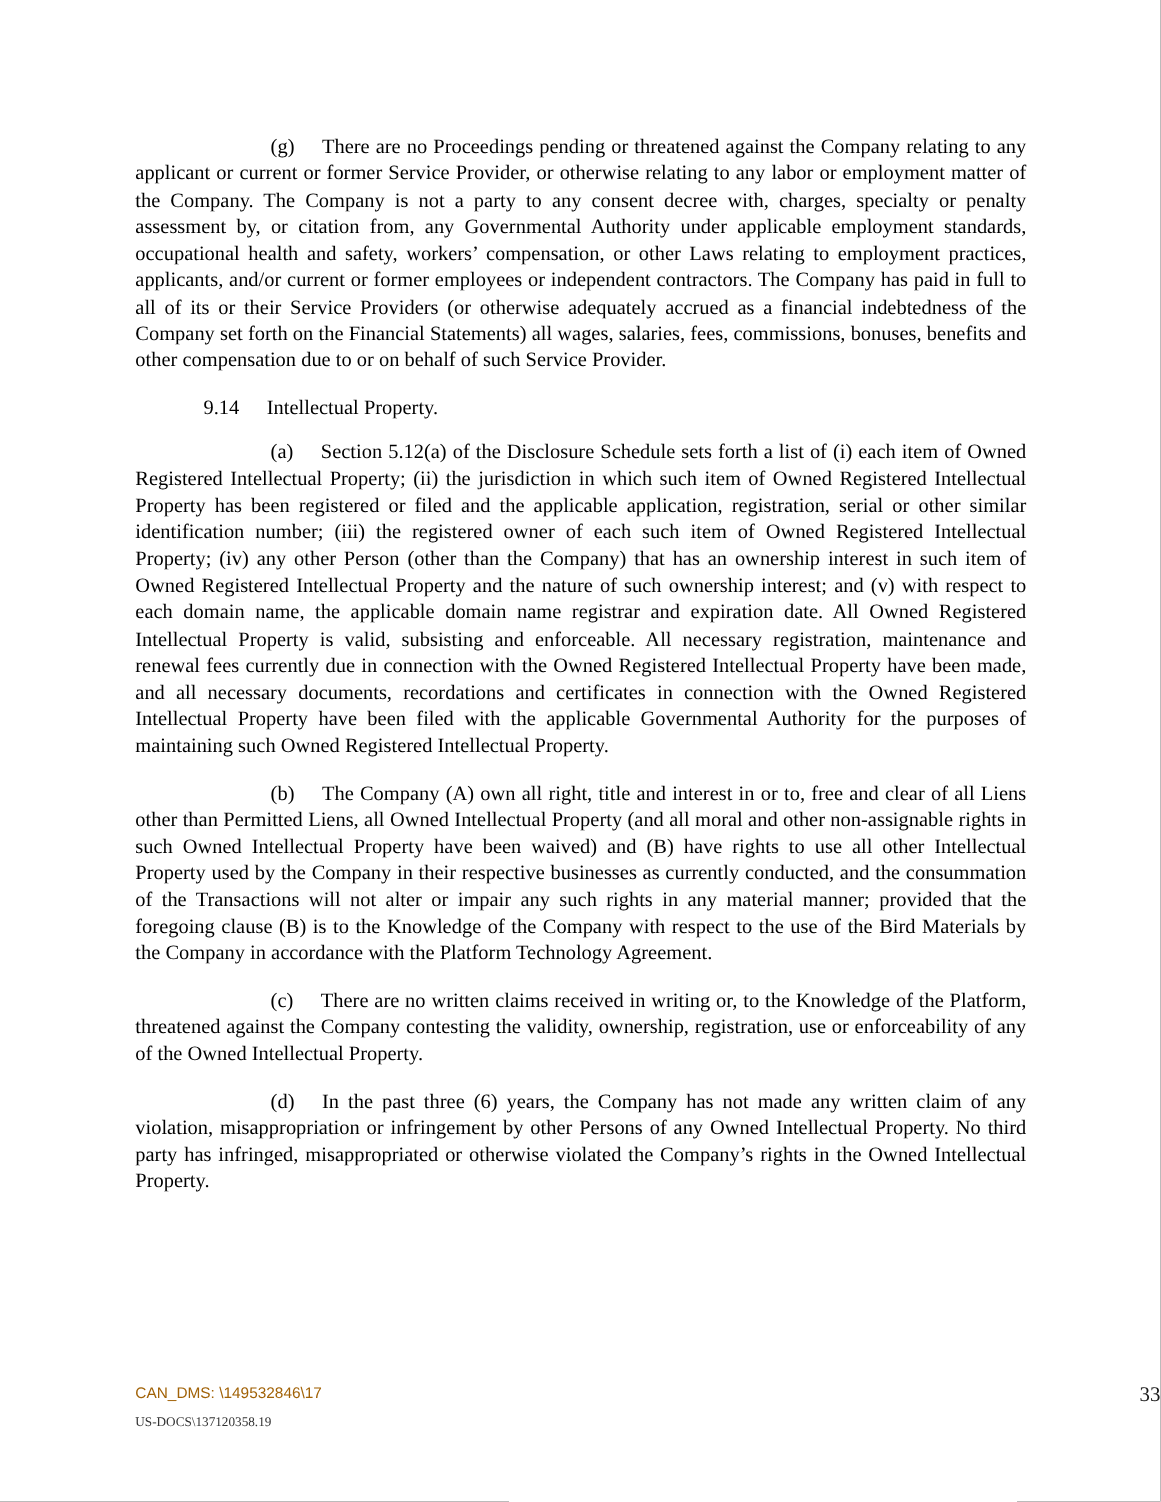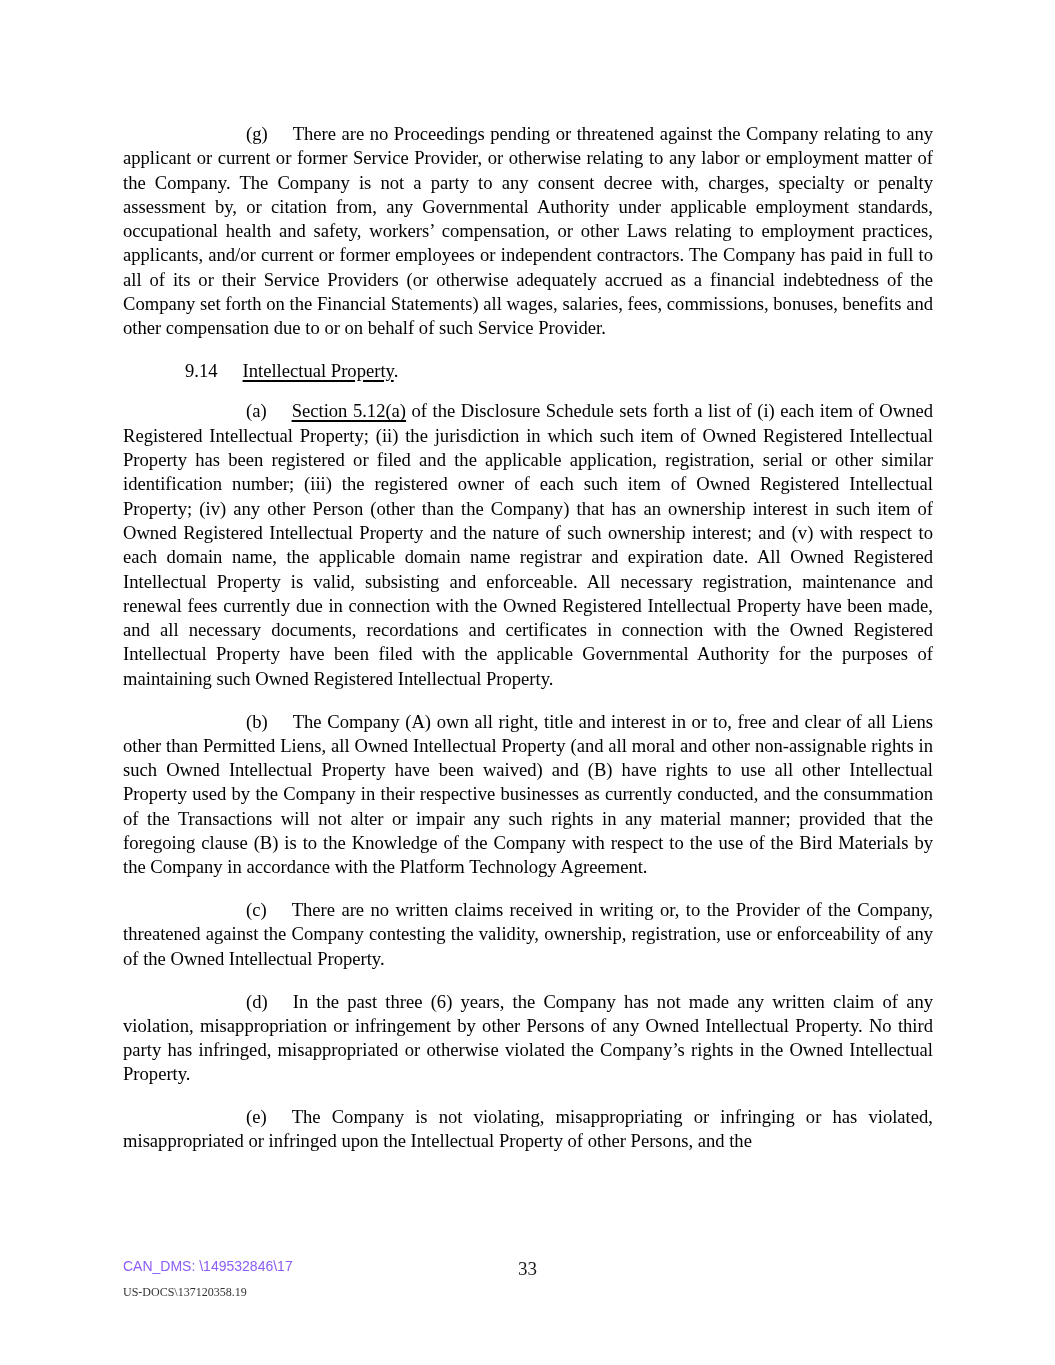--- a/index.html
+++ b/index.html
@@ -32,71 +32,69 @@
   .heading {
     margin: 0 0 16px 0;
     text-indent: 62px;
     text-align: left;
   }
   .tab {
     display: inline-block;
     width: 25px;
   }
   .underline {
-    text-decoration: underline;
     text-underline-offset: 3px;
     text-decoration-thickness: 1.5px;
   }
   .footer-dms {
     position: absolute;
     left: 123px;
     top: 1258px;
     font-family: "Liberation Sans", "DejaVu Sans", sans-serif;
     font-size: 14px;
-    color: #8b5cf6;
+    color: #a16207;
   }
   .footer-docs {
     position: absolute;
     left: 123px;
     top: 1285px;
     font-family: "Liberation Serif", "DejaVu Serif", serif;
     font-size: 12px;
     color: #333333;
   }
   .footer-pagenum {
     position: absolute;
     left: 0;
     top: 1258px;
     width: 1055px;
-    text-align: center;
+    text-align: right;
     font-family: "Liberation Serif", "DejaVu Serif", serif;
     font-size: 19px;
     color: #1a1a1a;
   }
 </style>
 </head>
 <body>
 
 <div class="page">
 
   <div class="content">
 
     <p class="para"><span>(g)</span><span class="tab"></span><span>There are no Proceedings pending or threatened against the Company relating to any applicant or current or former Service Provider, or otherwise relating to any labor or employment matter of the Company. The Company is not a party to any consent decree with, charges, specialty or penalty assessment by, or citation from, any Governmental Authority under applicable employment standards, occupational health and safety, workers’ compensation, or other Laws relating to employment practices, applicants, and/or current or former employees or independent contractors. The Company has paid in full to all of its or their Service Providers (or otherwise adequately accrued as a financial indebtedness of the Company set forth on the Financial Statements) all wages, salaries, fees, commissions, bonuses, benefits and other compensation due to or on behalf of such Service Provider.</span></p>
 
     <p class="heading"><span>9.14</span><span class="tab"></span><span class="underline">Intellectual Property</span><span>.</span></p>
 
     <p class="para"><span>(a)</span><span class="tab"></span><span class="underline">Section 5.12(a)</span><span> of the Disclosure Schedule sets forth a list of (i) each item of Owned Registered Intellectual Property; (ii) the jurisdiction in which such item of Owned Registered Intellectual Property has been registered or filed and the applicable application, registration, serial or other similar identification number; (iii) the registered owner of each such item of Owned Registered Intellectual Property; (iv) any other Person (other than the Company) that has an ownership interest in such item of Owned Registered Intellectual Property and the nature of such ownership interest; and (v) with respect to each domain name, the applicable domain name registrar and expiration date.  All Owned Registered Intellectual Property is valid, subsisting and enforceable.  All necessary registration, maintenance and renewal fees currently due in connection with the Owned Registered Intellectual Property have been made, and all necessary documents, recordations and certificates in connection with the Owned Registered Intellectual Property have been filed with the applicable Governmental Authority for the purposes of maintaining such Owned Registered Intellectual Property.</span></p>
 
     <p class="para"><span>(b)</span><span class="tab"></span><span>The Company (A) own all right, title and interest in or to, free and clear of all Liens other than Permitted Liens, all Owned Intellectual Property (and all moral and other non-assignable rights in such Owned Intellectual Property have been waived) and (B) have rights to use all other Intellectual Property used by the Company in their respective businesses as currently conducted, and the consummation of the Transactions will not alter or impair any such rights in any material manner; provided that the foregoing clause (B) is to the Knowledge of the Company with respect to the use of the Bird Materials by the Company in accordance with the Platform Technology Agreement.</span></p>
 
-    <p class="para"><span>(c)</span><span class="tab"></span><span>There are no written claims received in writing or, to the Provider of the Company, threatened against the Company contesting the validity, ownership, registration, use or enforceability of any of the Owned Intellectual Property.</span></p>
+    <p class="para"><span>(c)</span><span class="tab"></span><span>There are no written claims received in writing or, to the Knowledge of the Platform, threatened against the Company contesting the validity, ownership, registration, use or enforceability of any of the Owned Intellectual Property.</span></p>
 
     <p class="para"><span>(d)</span><span class="tab"></span><span>In the past three (6) years, the Company has not made any written claim of any violation, misappropriation or infringement by other Persons of any Owned Intellectual Property.  No third party has infringed, misappropriated or otherwise violated the Company’s rights in the Owned Intellectual Property.</span></p>
 
-    <p class="para"><span>(e)</span><span class="tab"></span><span>The Company is not violating, misappropriating or infringing or has violated, misappropriated or infringed upon the Intellectual Property of other Persons, and the</span></p>
 
   </div>
 
   <div class="footer-dms">CAN_DMS: \149532846\17</div>
   <div class="footer-docs">US-DOCS\137120358.19</div>
   <div class="footer-pagenum">33</div>
 
 </div>
 
 </body></html>

